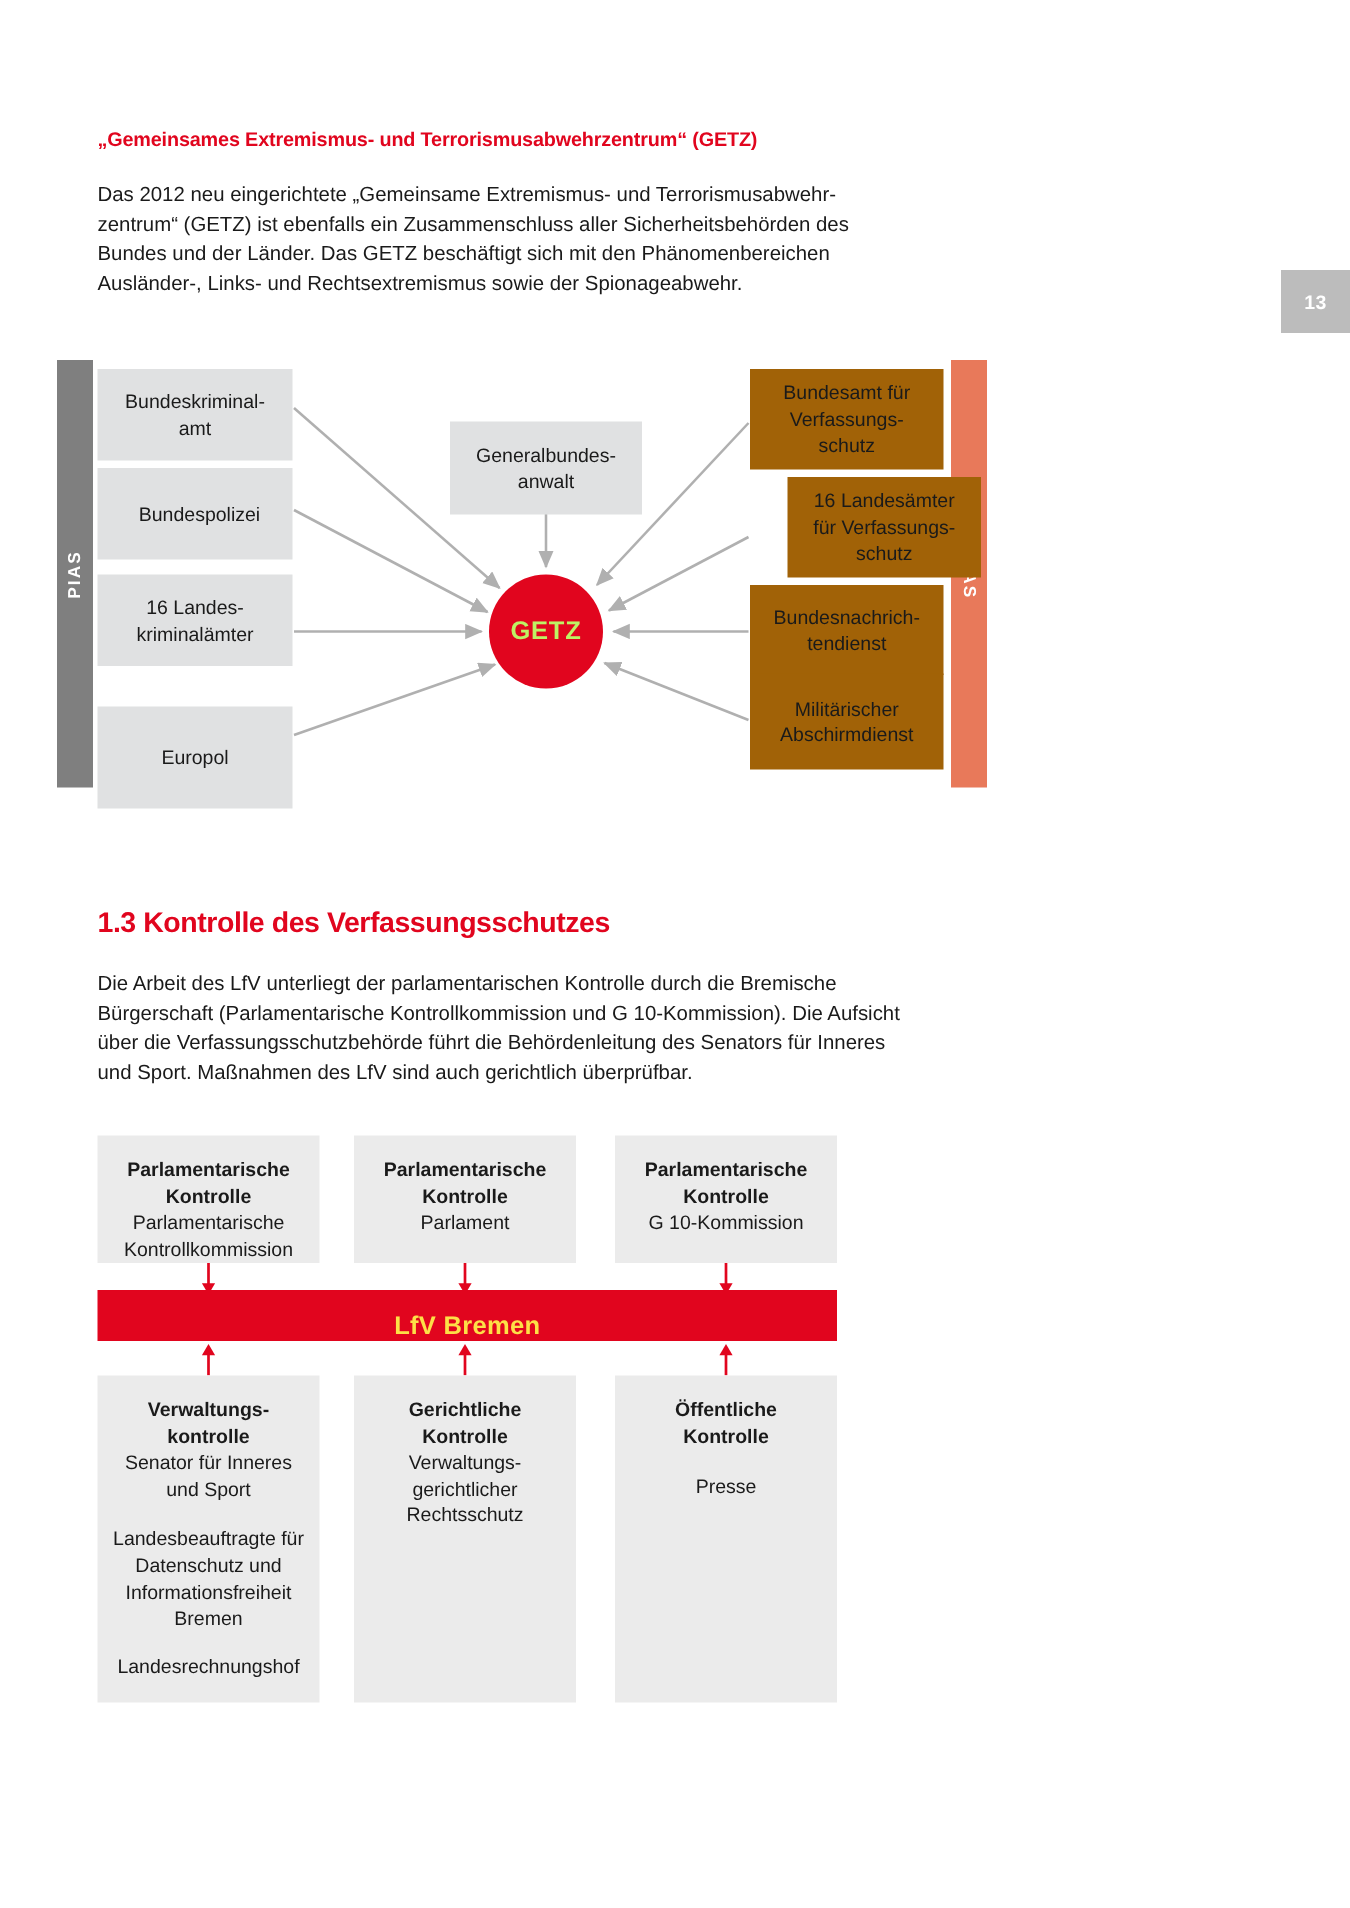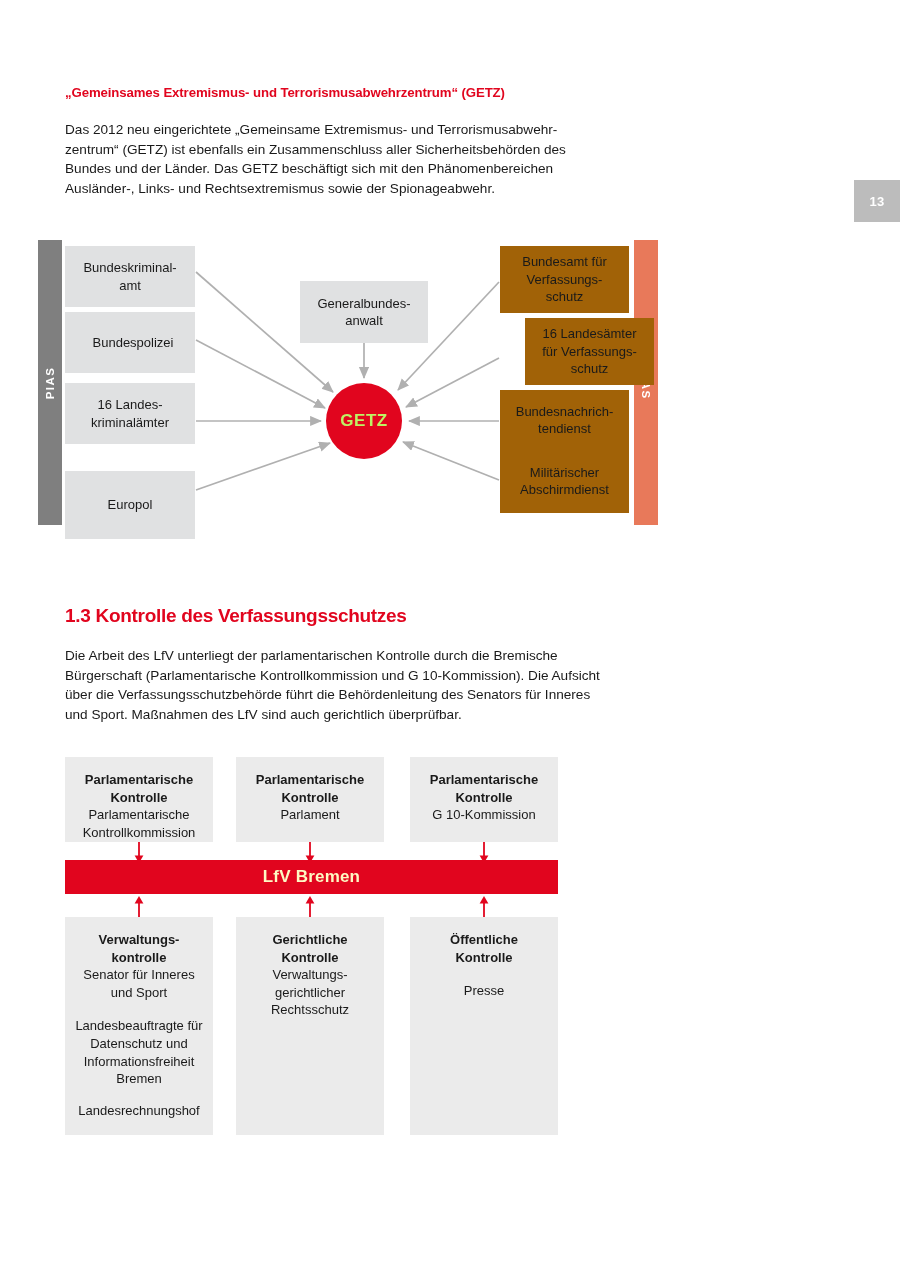--- a/index.html
+++ b/index.html
@@ -175,25 +175,25 @@
   #ctl-top-2 { left: 171px; top: 0px; width: 148px; height: 85px; }
   #ctl-top-3 { left: 345px; top: 0px; width: 148px; height: 85px; }
 
   #lfv-bar {
     position: absolute;
     left: 0px;
     top: 103px;
     width: 493px;
     height: 34px;
     background: #e1051e;
-    color: #fef9c3;
+    color: #fde047;
     font-size: 17px;
     font-weight: bold;
     display: flex;
-    align-items: center;
+    align-items: flex-end;
     justify-content: center;
     letter-spacing: .2px;
   }
 
   #ctl-bot-1 { left: 0px;   top: 160px; width: 148px; height: 218px; }
   #ctl-bot-2 { left: 171px; top: 160px; width: 148px; height: 218px; }
   #ctl-bot-3 { left: 345px; top: 160px; width: 148px; height: 218px; }
 
   .ctl-arrow {
     position: absolute;

